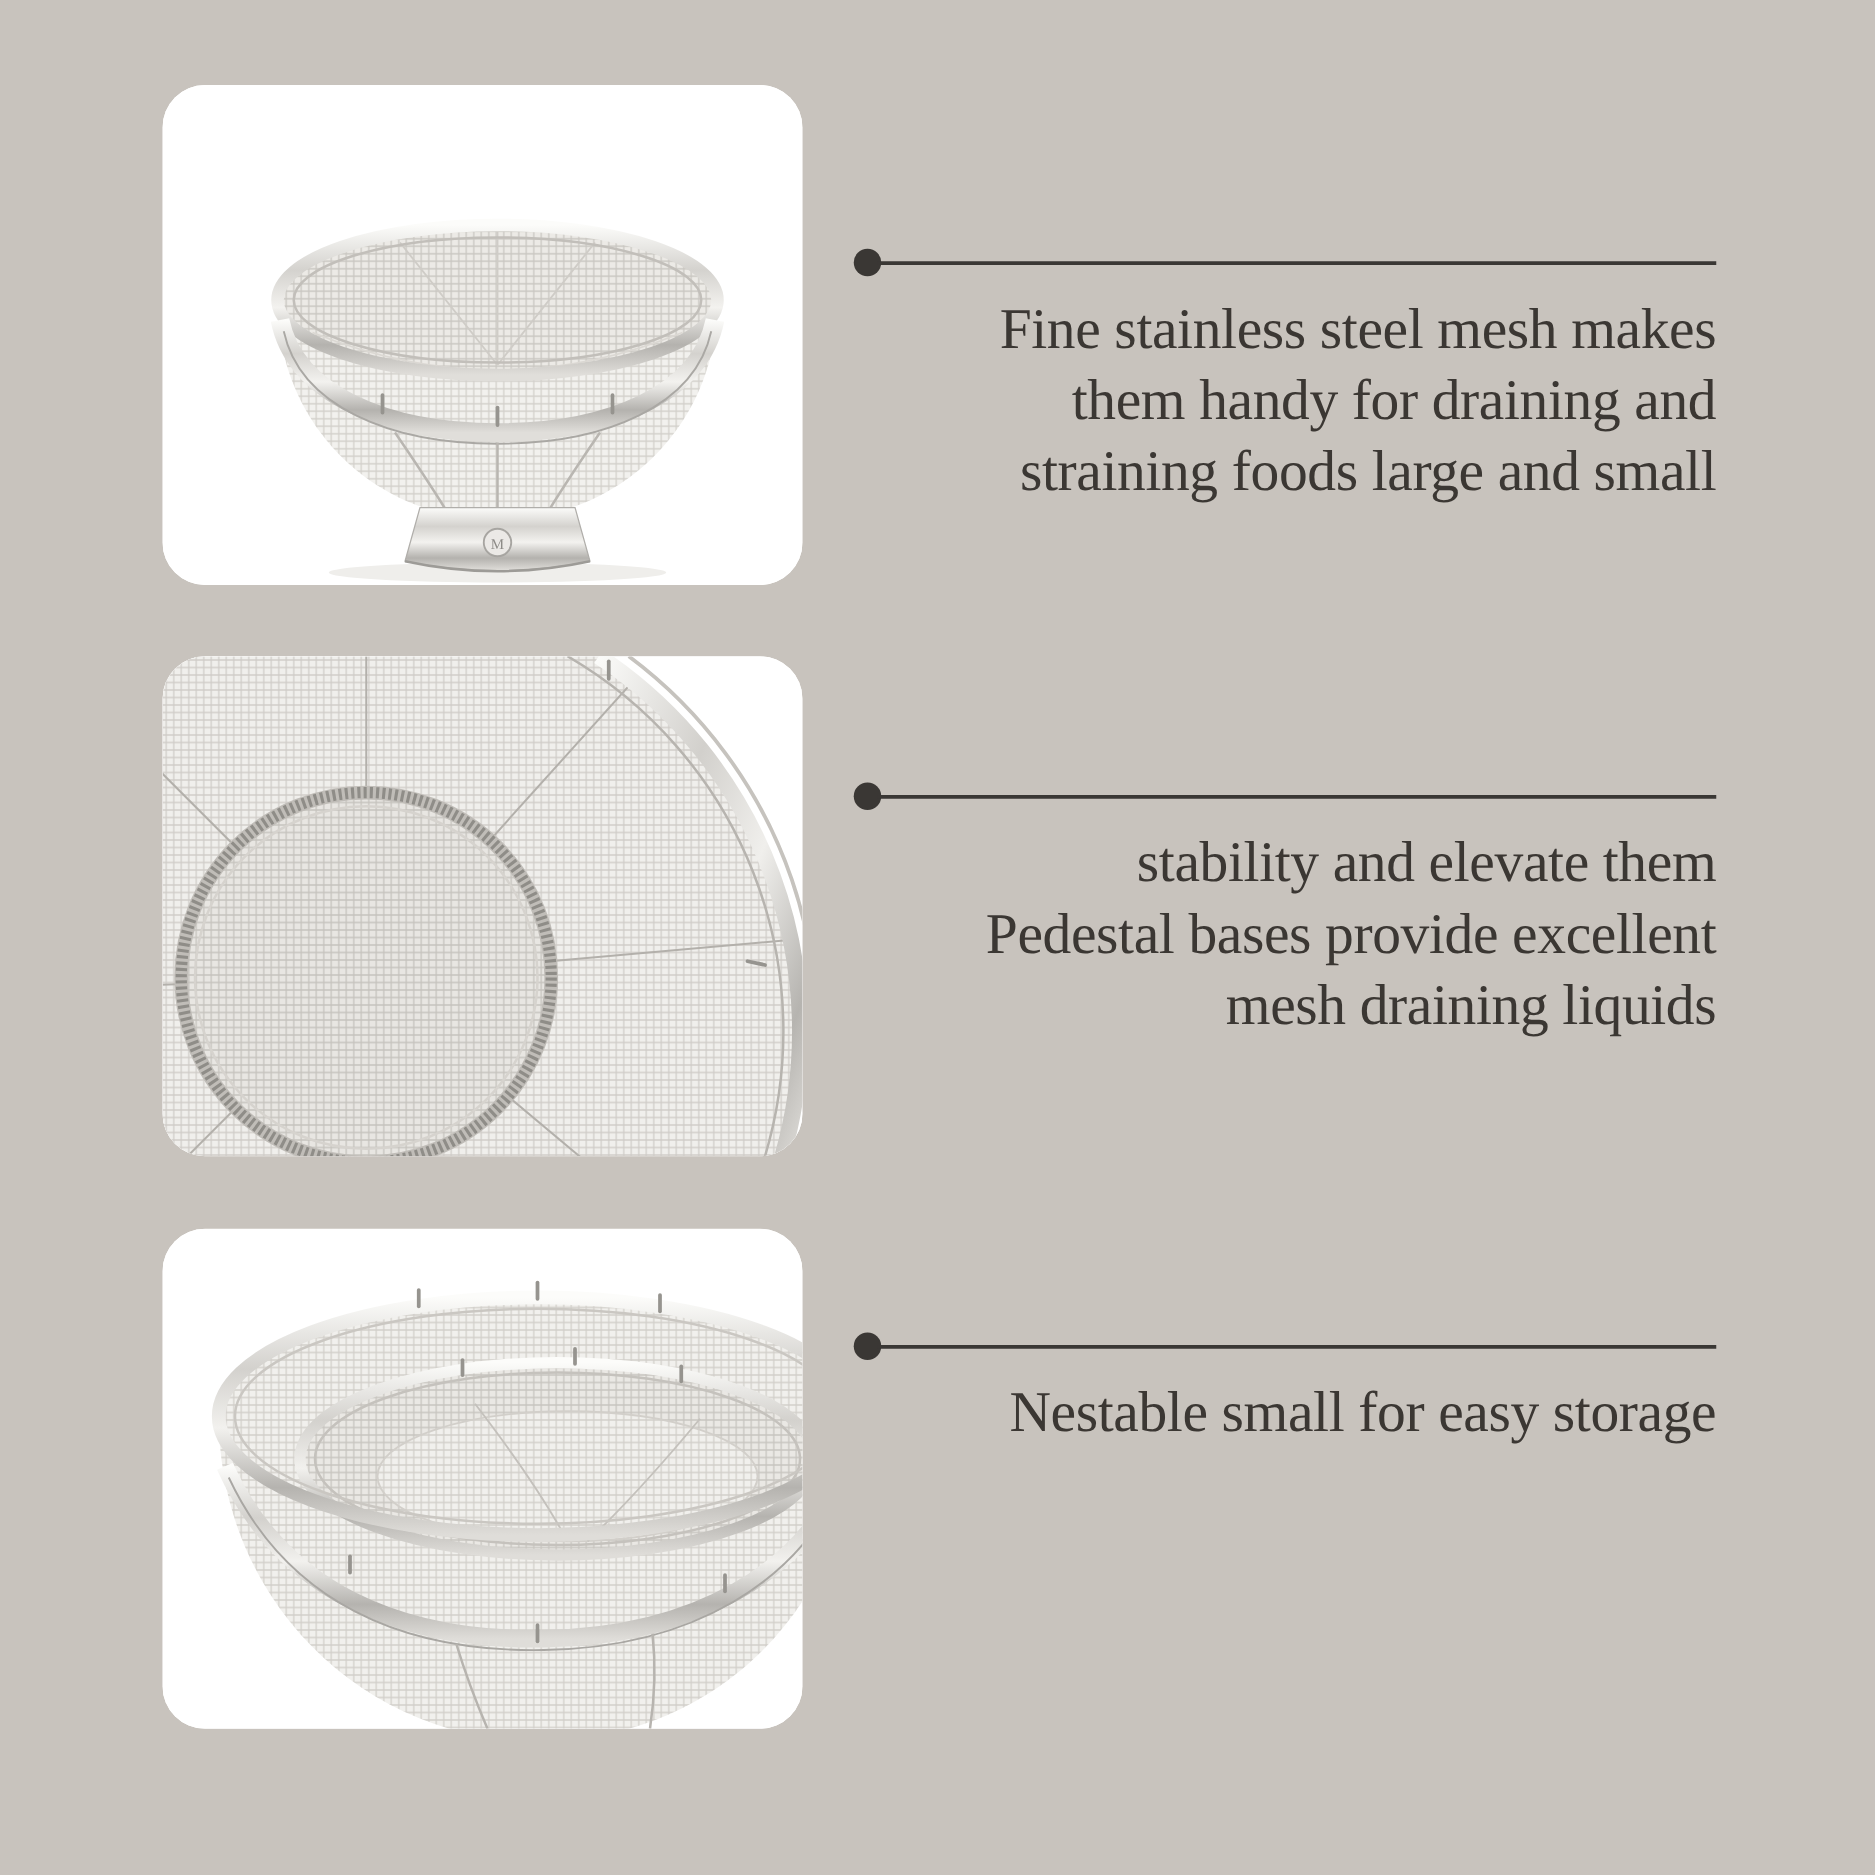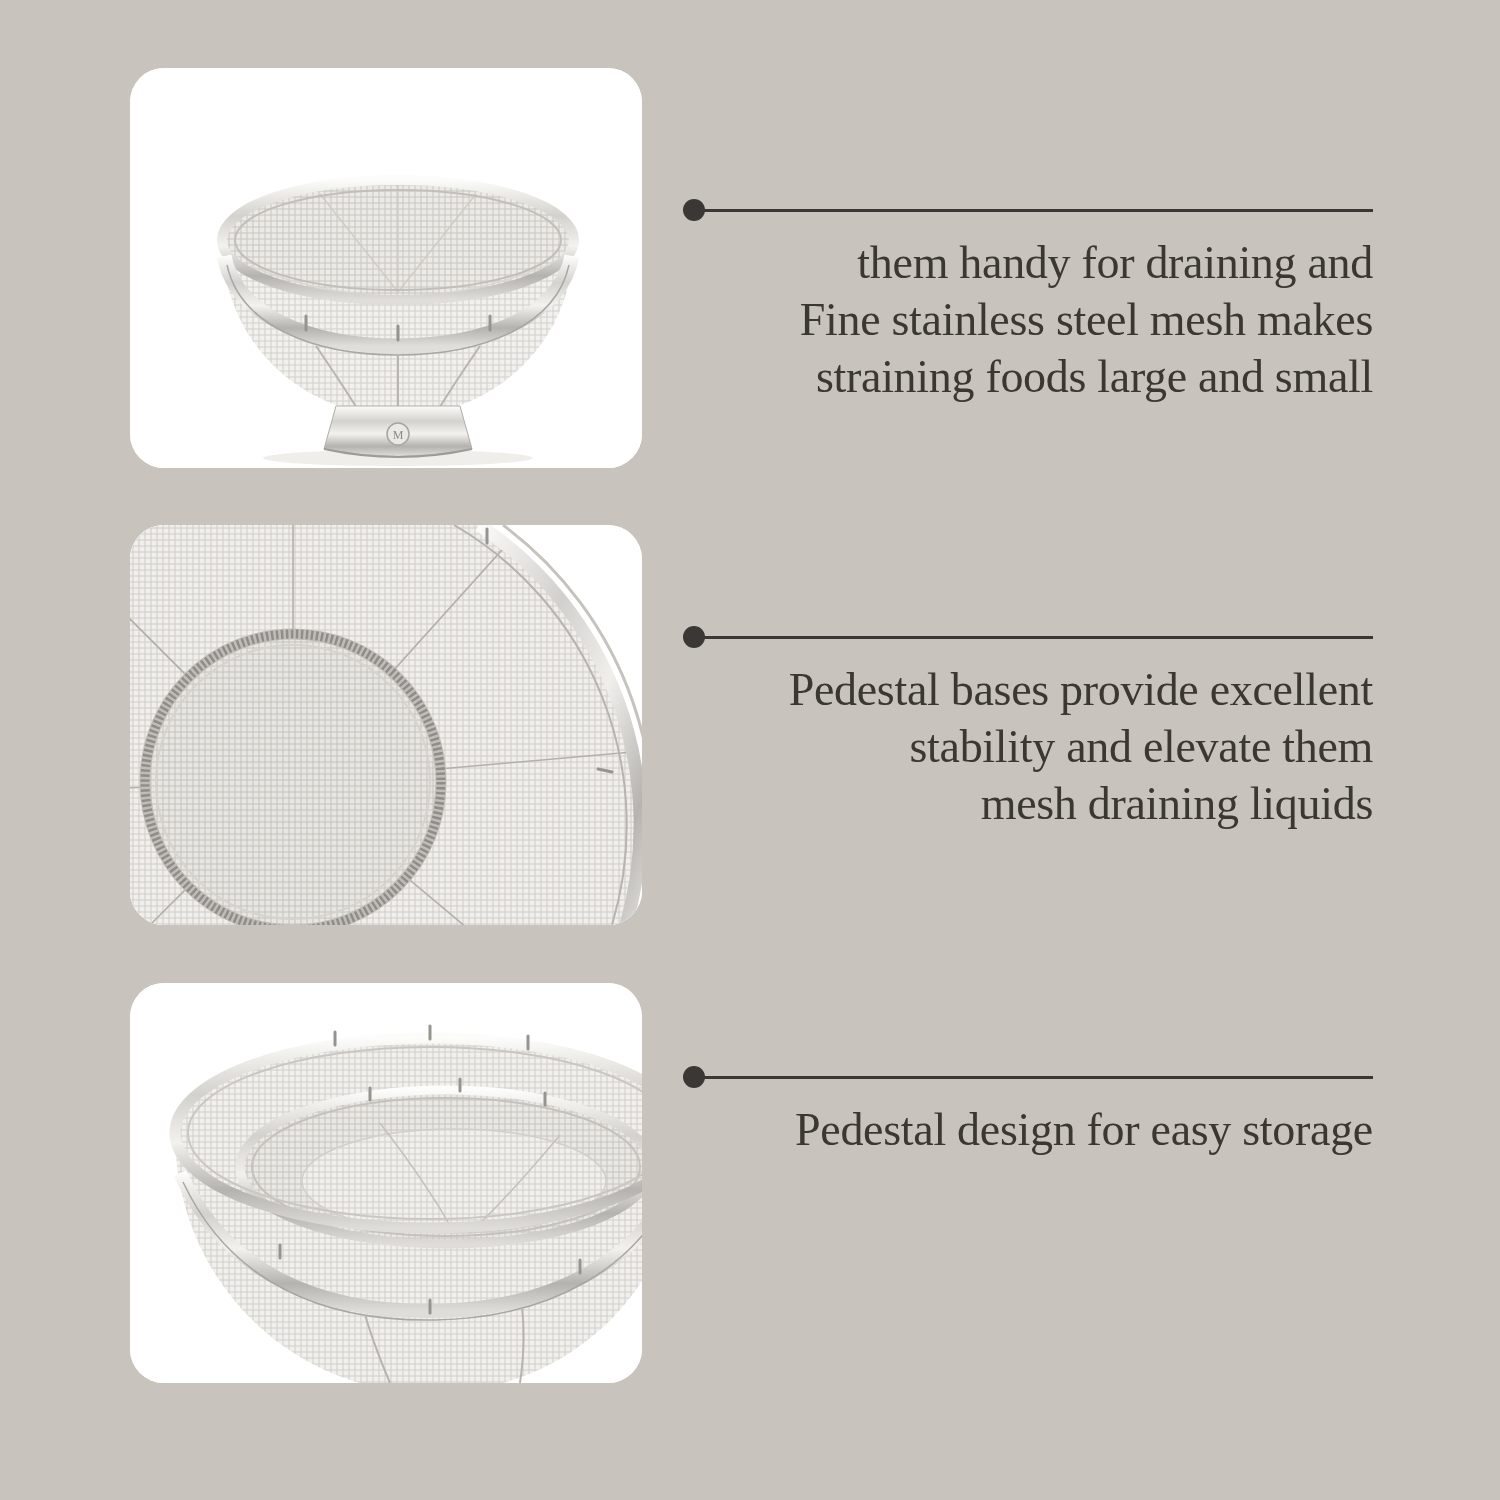--- a/index.html
+++ b/index.html
@@ -199,39 +199,39 @@
     </g>
   </svg>
 </div>
 
 <div class="feature feature-1">
   <div class="rule-row">
     <span class="dot"></span>
     <span class="rule"></span>
   </div>
   <div class="feature-text">
+    <div>Fine stainless steel mesh makes</div>
     <div>them handy for draining and</div>
-    <div>Fine stainless steel mesh makes</div>
     <div>straining foods large and small</div>
   </div>
 </div>
 
 <div class="feature feature-2">
   <div class="rule-row">
     <span class="dot"></span>
     <span class="rule"></span>
   </div>
   <div class="feature-text">
+    <div>stability and elevate them</div>
     <div>Pedestal bases provide excellent</div>
-    <div>stability and elevate them</div>
     <div>mesh draining liquids</div>
   </div>
 </div>
 
 <div class="feature feature-3">
   <div class="rule-row">
     <span class="dot"></span>
     <span class="rule"></span>
   </div>
   <div class="feature-text">
-    <div>Pedestal design for easy storage</div>
+    <div>Nestable small for easy storage</div>
   </div>
 </div>
 
 </body></html>

